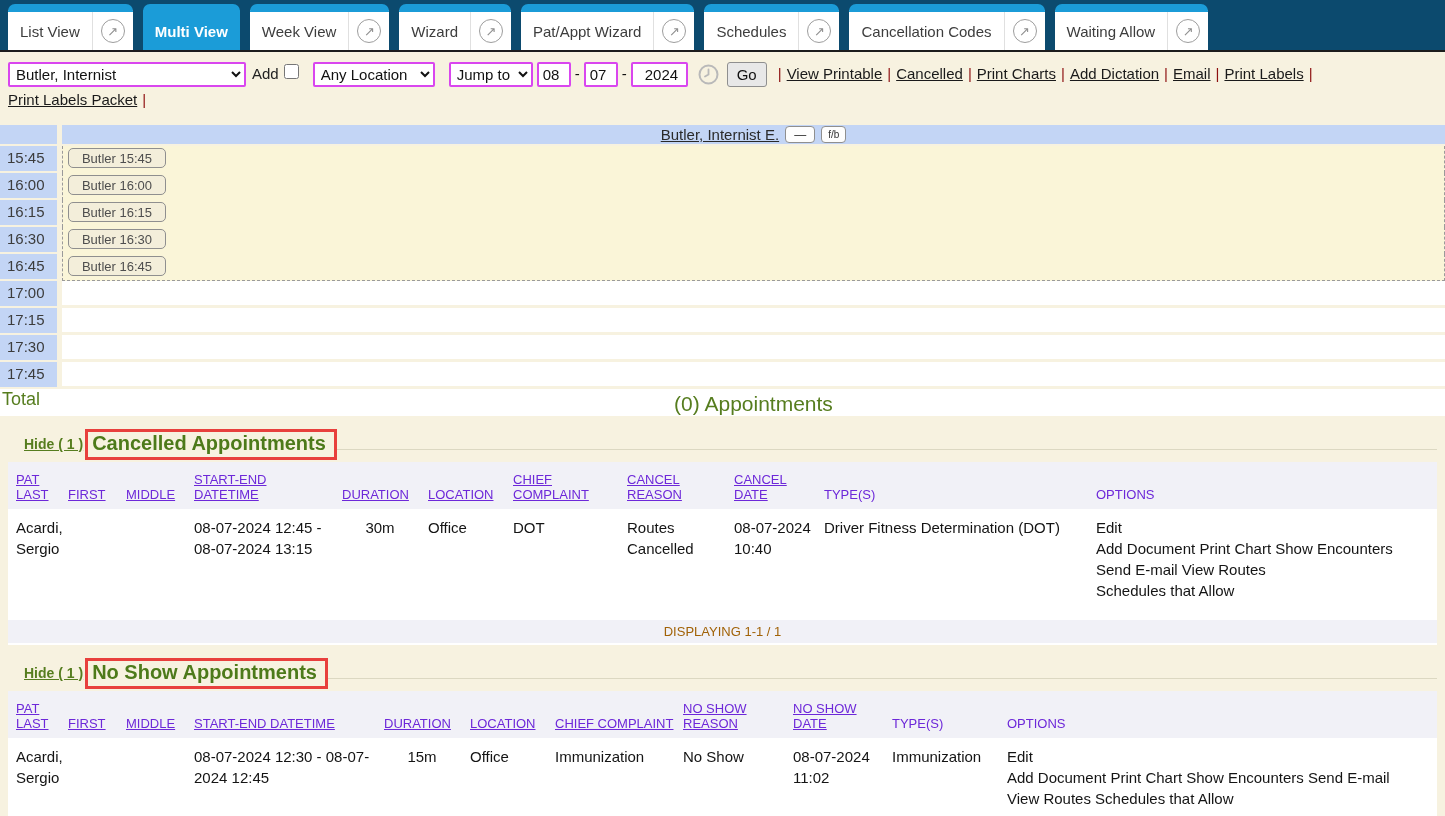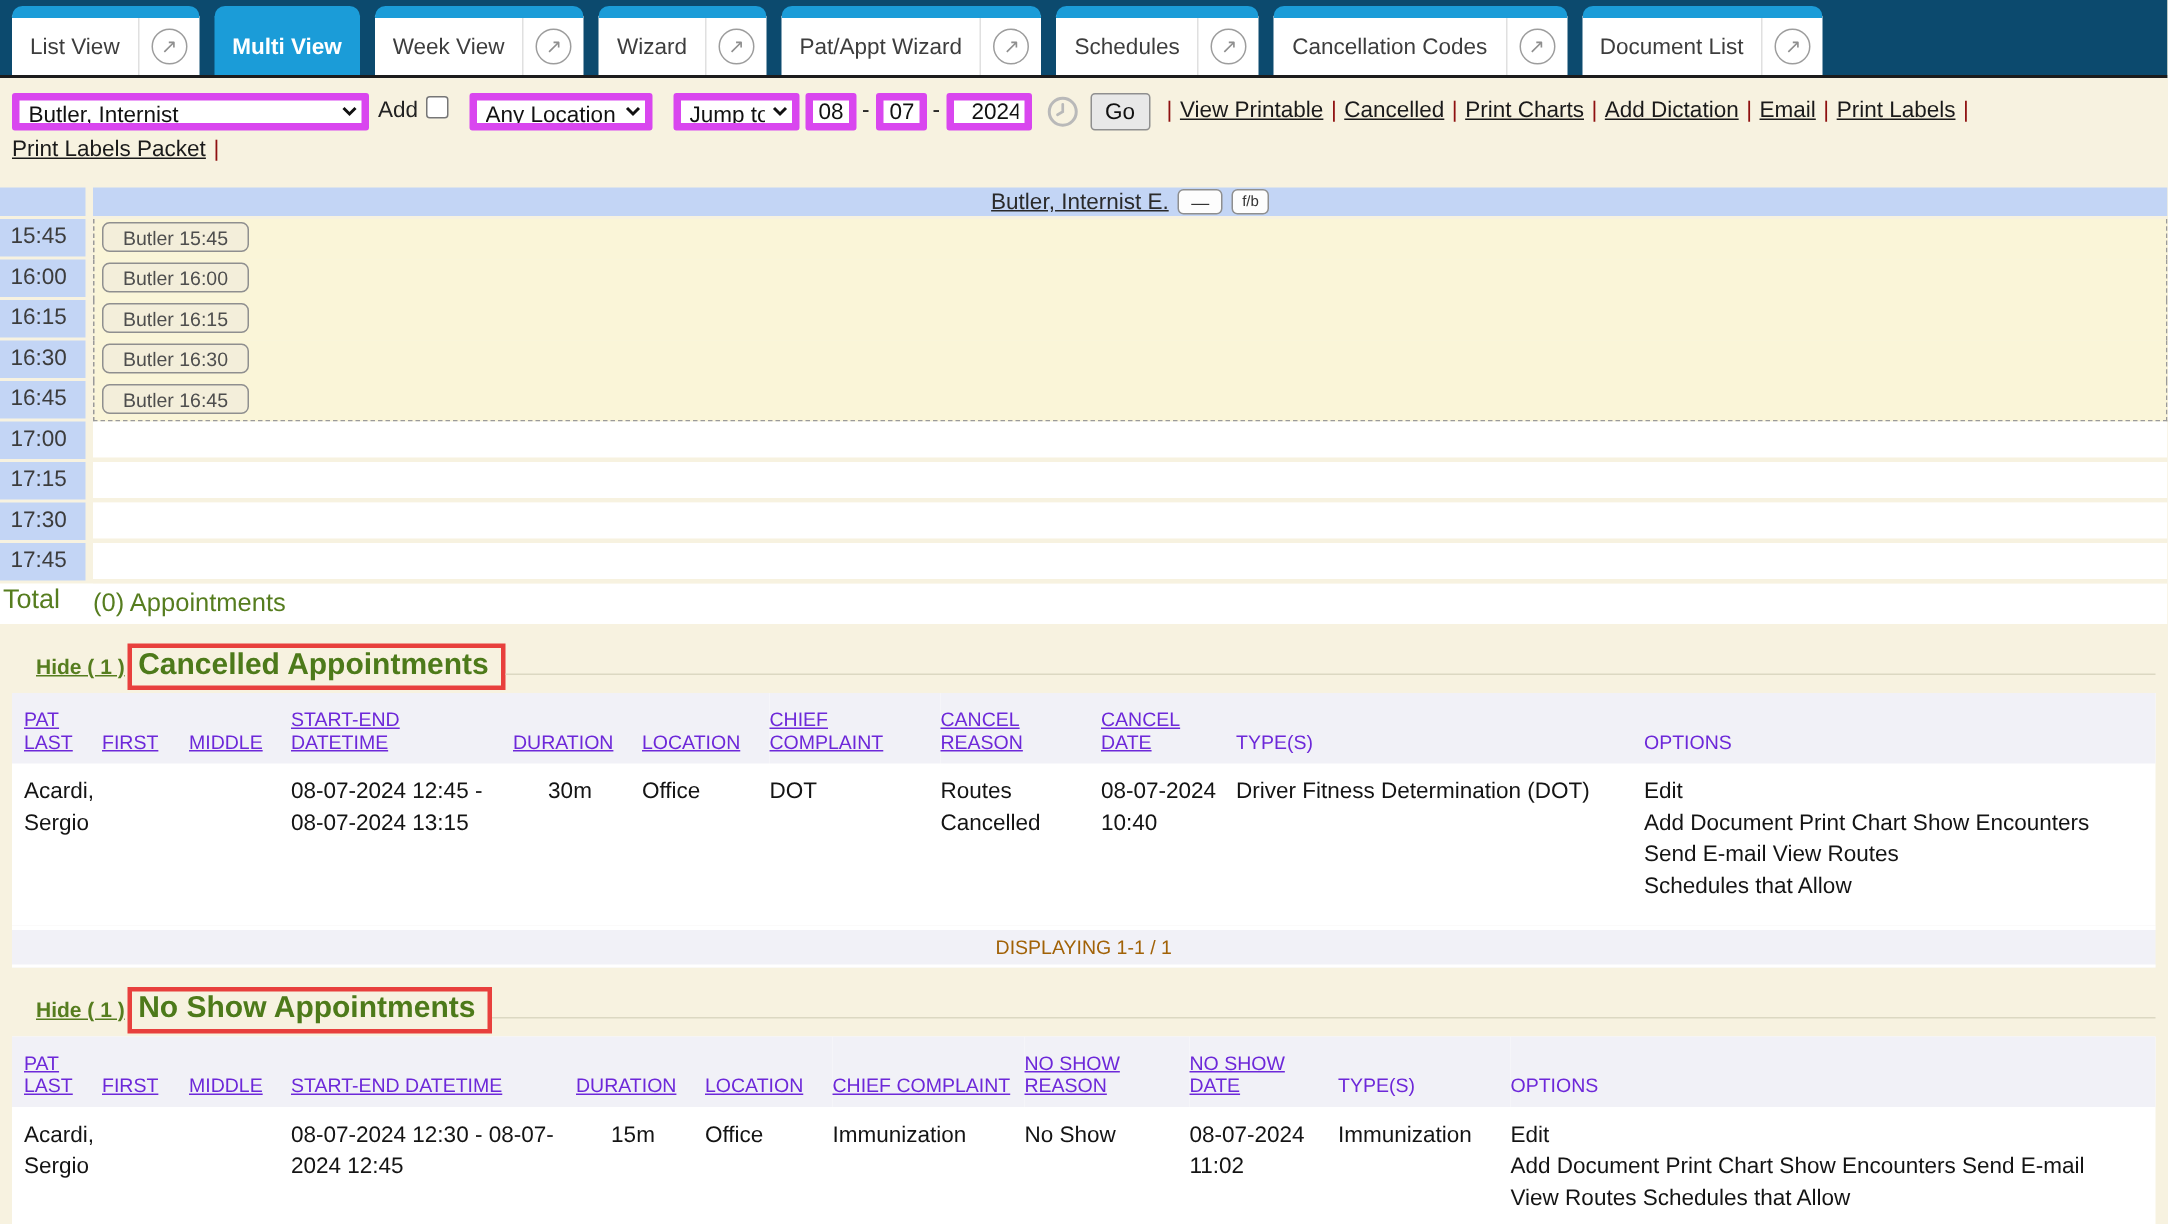--- a/index.html
+++ b/index.html
@@ -24,21 +24,21 @@
     color:#8f8f8f; font-size:13px; display:flex; align-items:center; justify-content:center;
     font-family:"DejaVu Sans",sans-serif;
   }
   .tab.active { background:#1b9cd8; border-top-color:#1b9cd8; }
   .tab.active .tab-label { color:#fff; font-weight:bold; }
   
   .toolbar { padding:9px 8px 4px 8px; line-height:26px; }
   .toolbar-row1 { display:flex; align-items:center; flex-wrap:wrap; }
   select, .date-input {
     font-family:inherit; font-size:15px; color:#111;
-    border:5px solid #d946ef; border-radius:2px; background:#fff; height:25px;
+    border:2px solid #d946ef; border-radius:2px; background:#fff; height:25px;
   }
   select { padding:0 2px; }
   #provider-select { width:238px; }
   #location-select { width:122px; margin-left:14px; }
   #jumpto-select   { width:84px;  margin-left:14px; }
   .add-label { margin-left:6px; }
   .add-checkbox { width:15px; height:15px; margin:0 0 6px 5px; }
   .date-input { width:34px; padding:0 4px; margin-left:4px; }
   .date-input.year { width:57px;padding-left:12px; }
   .date-dash { margin-left:4px; color:#111; }
@@ -76,21 +76,21 @@
   }
   .gcell.avail.last { border-bottom:1px dashed #9a9a9a; }
   .gcell.empty { background:#fff; border-bottom:3px solid #f7f2e0; }
   .slot-button {
     font-family:inherit; width:98px; height:20px; font-size:13px; color:#4e4e4e;
     background:#f3eeda; border:1px solid #8f8f8f; border-radius:5px; cursor:pointer;
     display:block; line-height:17px;
   }
   .total-row { display:flex; background:#fff; height:27px; }
   .total-label { width:57px; margin-right:5px; color:#567d1f; font-size:18px; padding-left:2px; }
-  .total-value { flex:1; text-align:left; color:#567d1f; font-size:17px; padding-top:3px; }
+  .total-value { flex:1; text-align:center; color:#567d1f; font-size:21px; padding-top:3px; }
   
   .section { margin:0 8px; }
   .section-head { display:flex; align-items:center; margin-top:10px; height:36px; }
   .hide-link { color:#567d1f; font-weight:bold; font-size:14px; text-decoration:underline; cursor:pointer; margin-left:16px; }
   .annot-box { border:3px solid #e8403d; padding:0 8px 2px 4px; margin-left:2px; }
   .section-title { color:#4d7a1a; font-size:20px; font-weight:bold; white-space:nowrap; }
   .head-rule { flex:1; border-bottom:1px solid #dcd8c2; height:1px; margin-top:10px; }
   table { border-collapse:collapse; table-layout:fixed; width:1429px; background:#fff; }
   th {
     background:#f1f1f7; color:#6d28d9; font-size:13px; font-weight:normal;
@@ -139,21 +139,21 @@
     <span class="tab-label">Schedules</span>
     <span class="tab-sep"></span>
     <span class="tab-icon">↗</span>
   </div>
   <div class="tab">
     <span class="tab-label">Cancellation Codes</span>
     <span class="tab-sep"></span>
     <span class="tab-icon">↗</span>
   </div>
   <div class="tab">
-    <span class="tab-label">Document List</span>
+    <span class="tab-label">Waiting Allow</span>
     <span class="tab-sep"></span>
     <span class="tab-icon">↗</span>
   </div>
 </div>
 
 <div class="toolbar">
   <div class="toolbar-row1">
     <select id="provider-select">
       <option>Butler, Internist</option>
     </select>

